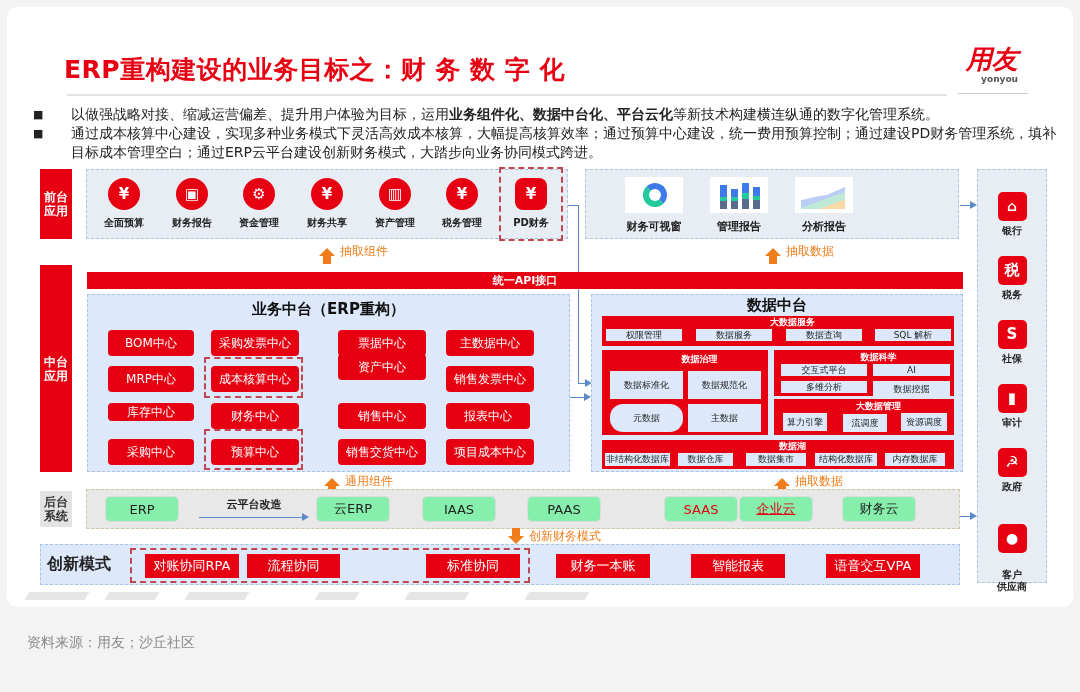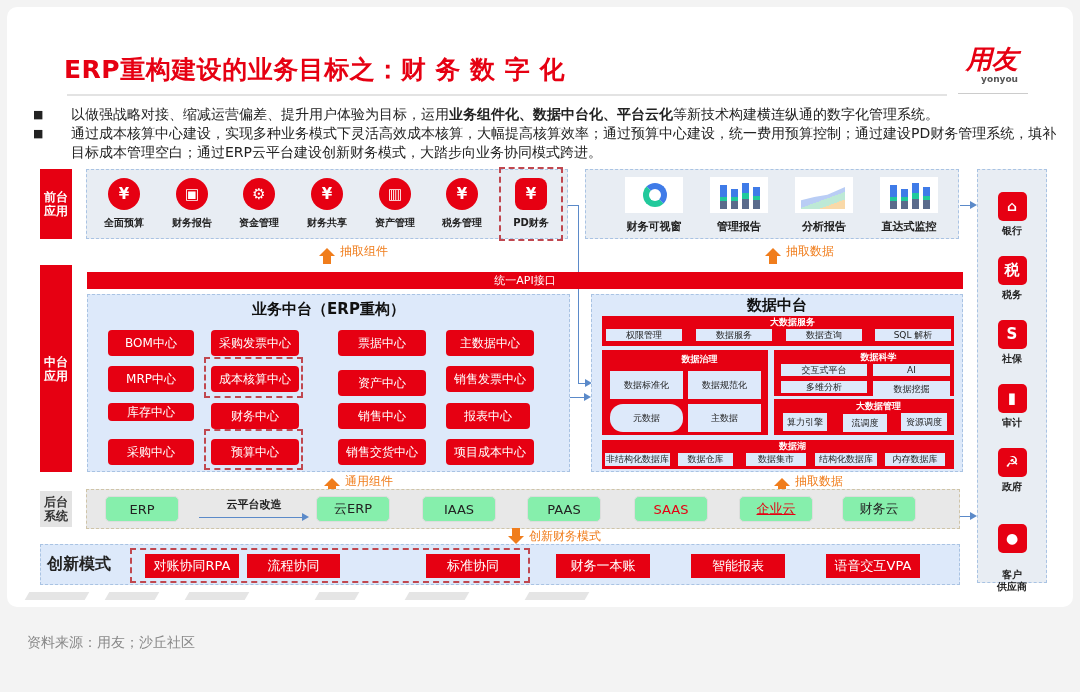--- a/index.html
+++ b/index.html
@@ -27,21 +27,21 @@
   .app-icon { width: 32px; height: 32px; border-radius: 50%; background: #e60012; margin: 0 auto 6px auto; color: #fff; font-size: 15px; line-height: 32px; font-weight: bold; }
   .chart-item { position: absolute; width: 80px; text-align: center; font-size: 11px; font-weight: bold; color: #222; }
   .chart-thumb { width: 58px; height: 36px; margin: 0 auto 6px auto; background: #fff; position: relative; }
 
   .arrow-label { position: absolute; font-size: 12px; color: #f07d1c; display: flex; align-items: center; }
   .up-arrow { width: 0; height: 0; border-left: 8px solid transparent; border-right: 8px solid transparent; border-bottom: 8px solid #f07d1c; position: relative; margin-right: 5px; }
   .up-arrow::after { content: ""; position: absolute; left: -4px; top: 8px; width: 8px; height: 8px; background: #f07d1c; }
   .down-arrow { width: 0; height: 0; border-left: 8px solid transparent; border-right: 8px solid transparent; border-top: 8px solid #f07d1c; position: relative; margin-right: 5px; margin-top: 6px; }
   .down-arrow::before { content: ""; position: absolute; left: -4px; top: -16px; width: 8px; height: 8px; background: #f07d1c; }
 
-  .api-bar { position: absolute; left: 80px; top: 265px; width: 876px; height: 17px; background: #e60012; color: #fff; font-size: 11px; font-weight: normal; text-align: center; line-height: 17px; }
+  .api-bar { position: absolute; left: 80px; top: 265px; width: 876px; height: 17px; background: #e60012; color: #fff; font-size: 11px; font-weight: bold; text-align: center; line-height: 17px; }
 
   .section-title { position: absolute; font-size: 15px; font-weight: bold; color: #111; text-align: center; }
   .red-btn { position: absolute; background: #e60012; color: #fff; font-size: 12px; text-align: right; border-radius: 4px; display: flex; align-items: center; justify-content: center; }
 
   .dc-panel { position: absolute; background: #e60012; }
   .dc-head { color: #fff; font-size: 9px; font-weight: bold; text-align: center; padding-left: 29px; }
   .dc-cell { position: absolute; background: #dde9fa; color: #222; font-size: 9px; text-align: right; display: flex; align-items: center; justify-content: center; }
 
   .white-pill { position: absolute; background: #86efac; border-radius: 5px; font-size: 13px; font-weight: normal; color: #222; text-align: center; display: flex; align-items: center; justify-content: center; border: 1px solid #ddd; }
   .white-pill.red { color: #e60012; }
@@ -144,29 +144,20 @@
       <div style="position:absolute; left:43px; bottom:4px; width:7px; height:22px; background:linear-gradient(#3f7be8 40%,#21c99b 40%,#21c99b 60%,#5a6b8c 60%);"></div>
     </div>
     <div>管理报告</div>
   </div>
   <div class="chart-item" style="left:777px; top:170px;">
     <div class="chart-thumb">
       <div style="position:absolute; left:6px; bottom:4px; width:44px; height:22px; background:linear-gradient(160deg, transparent 30%, #b9cdf5 30%, #b9cdf5 55%, #bde9d6 55%, #bde9d6 75%, #f9d9a8 75%); clip-path:polygon(0 60%,30% 45%,60% 35%,100% 0,100% 100%,0 100%);"></div>
     </div>
     <div>分析报告</div>
   </div>
-  <div class="chart-item" style="left:862px; top:170px;">
-    <div class="chart-thumb">
-      <div style="position:absolute; left:10px; bottom:4px; width:7px; height:24px; background:linear-gradient(#3f7be8 50%,#21c99b 50%,#21c99b 65%,#5a6b8c 65%);"></div>
-      <div style="position:absolute; left:21px; bottom:4px; width:7px; height:20px; background:linear-gradient(#3f7be8 40%,#21c99b 40%,#21c99b 60%,#5a6b8c 60%);"></div>
-      <div style="position:absolute; left:32px; bottom:4px; width:7px; height:26px; background:linear-gradient(#3f7be8 40%,#21c99b 40%,#21c99b 60%,#5a6b8c 60%);"></div>
-      <div style="position:absolute; left:43px; bottom:4px; width:7px; height:22px; background:linear-gradient(#3f7be8 40%,#21c99b 40%,#21c99b 60%,#5a6b8c 60%);"></div>
-    </div>
-    <div>直达式监控</div>
-  </div>
 
   <div class="blue-line" style="left:561px; top:198px; width:10px; height:1px;"></div>
   <div class="blue-line" style="left:571px; top:198px; width:1px; height:178px;"></div>
   <div class="blue-line" style="left:571px; top:376px; width:8px; height:1px;"></div>
   <div class="blue-head" style="left:578px; top:372px;"></div>
   <div class="blue-line" style="left:561px; top:390px; width:17px; height:1px;"></div>
   <div class="blue-head" style="left:577px; top:386px;"></div>
 
   <div class="blue-line" style="left:953px; top:198px; width:11px; height:1px;"></div>
   <div class="blue-head" style="left:963px; top:194px;"></div>
@@ -194,21 +185,21 @@
   <div class="red-btn" style="left:101px; top:359px; width:86px; height:26px;">MRP中心</div>
   <div class="red-btn" style="left:101px; top:396px; width:86px; height:18px;">库存中心</div>
   <div class="red-btn" style="left:101px; top:432px; width:86px; height:26px;">采购中心</div>
 
   <div class="red-btn" style="left:204px; top:323px; width:88px; height:26px;">采购发票中心</div>
   <div class="red-btn" style="left:204px; top:359px; width:88px; height:26px;">成本核算中心</div>
   <div class="red-btn" style="left:204px; top:396px; width:88px; height:26px;">财务中心</div>
   <div class="red-btn" style="left:204px; top:432px; width:88px; height:26px;">预算中心</div>
 
   <div class="red-btn" style="left:331px; top:323px; width:88px; height:26px;">票据中心</div>
-  <div class="red-btn" style="left:331px; top:363px; width:88px; height:26px;">资产中心</div>
+  <div class="red-btn" style="left:331px; top:347px; width:88px; height:26px;">资产中心</div>
   <div class="red-btn" style="left:331px; top:396px; width:88px; height:26px;">销售中心</div>
   <div class="red-btn" style="left:331px; top:432px; width:88px; height:26px;">销售交货中心</div>
 
   <div class="red-btn" style="left:439px; top:323px; width:88px; height:26px;">主数据中心</div>
   <div class="red-btn" style="left:439px; top:359px; width:88px; height:26px;">销售发票中心</div>
   <div class="red-btn" style="left:439px; top:396px; width:84px; height:26px;">报表中心</div>
   <div class="red-btn" style="left:439px; top:432px; width:88px; height:26px;">项目成本中心</div>
 
   <div class="blue-box" style="left:584px; top:287px; width:372px; height:178px;"></div>
   <div class="section-title" style="left:584px; top:289px; width:372px; font-size:15px;">数据中台</div>
@@ -263,21 +254,21 @@
   </div>
 
   <div class="dash-box" style="left:79px; top:482px; width:874px; height:40px; background:#e8e8e8; border-color:#cfc4a8;"></div>
   <div class="white-pill" style="left:98px; top:489px; width:74px; height:26px;">ERP</div>
   <div style="position:absolute; left:192px; top:490px; width:110px; text-align:center; font-size:11px; font-weight:bold; color:#222;">云平台改造</div>
   <div class="blue-line" style="left:192px; top:510px; width:104px; height:1px;"></div>
   <div class="blue-head" style="left:295px; top:506px;"></div>
   <div class="white-pill" style="left:309px; top:489px; width:74px; height:26px;">云ERP</div>
   <div class="white-pill" style="left:415px; top:489px; width:74px; height:26px;">IAAS</div>
   <div class="white-pill" style="left:520px; top:489px; width:74px; height:26px;">PAAS</div>
-  <div class="white-pill red" style="left:627px; top:489px; width:74px; height:26px;text-align:right;">SAAS</div>
+  <div class="white-pill red" style="left:657px; top:489px; width:74px; height:26px;text-align:right;">SAAS</div>
   <div class="white-pill red" style="left:732px; top:489px; width:74px; height:26px; text-decoration:underline;">企业云</div>
   <div class="white-pill" style="left:835px; top:489px; width:74px; height:26px;">财务云</div>
 
   <div class="arrow-label" style="left:501px; top:521px;">
     <span class="down-arrow"></span>
     <span>创新财务模式</span>
   </div>
 
   <div class="blue-box" style="left:33px; top:537px; width:920px; height:41px;"></div>
   <div style="position:absolute; left:40px; top:547px; font-size:16px; font-weight:bold; color:#222;">创新模式</div>

